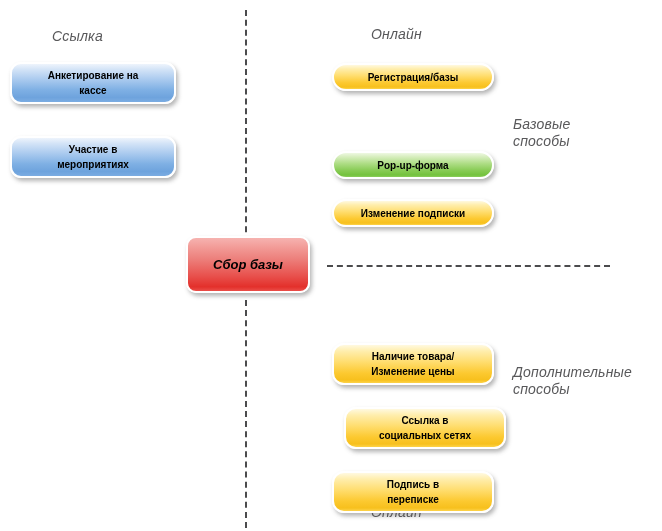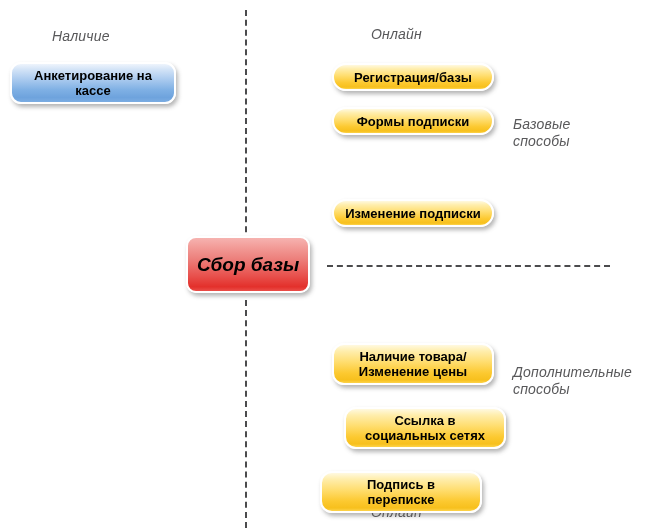--- a/index.html
+++ b/index.html
@@ -50,21 +50,21 @@
   
   .node {
     position: absolute;
     box-sizing: border-box;
     display: flex;
     align-items: center;
     justify-content: center;
     text-align: center;
     font-family: "Liberation Sans", sans-serif;
     font-weight: bold;
-    font-size: 13px;
+    font-size: 10px;
     line-height: 15px;
     color: #000000;
     border: 2px solid #ffffff;
     box-shadow: 2px 3px 4px rgba(90,90,90,0.45);
     padding: 0 6px;
     white-space: pre-line;
   }
 
   
   .node.blue {
@@ -112,68 +112,70 @@
         #aedd85 44%,
         #87cb54 73%,
         #73c23d 92%,
         #8ccd5c 100%);
   }
 
   
   .node.red {
     border-radius: 10px;
     font-style: italic;
-    font-size: 19px;
+    font-size: 13px;
     background: linear-gradient(to bottom,
         #f6b3b0 0%,
         #f29b97 18%,
         #ec7c78 42%,
         #e8504c 72%,
         #e3302b 92%,
         #ea4d48 100%);
   }
 </style>
 </head>
 <body>
 
 <div id="canvas">
 
   <div class="v-dash" style="left:245px; top:10px; height:232px;"></div>
 
   <div class="v-dash" style="left:245px; top:300px; height:228px;"></div>
 
   <div class="h-dash" style="left:327px; top:265px; width:283px;"></div>
 
-  <div class="caption" style="left:52px; top:28px;">Наличие</div>
+  <div class="caption" style="left:52px; top:28px;">Ссылка</div>
 
   <div class="caption" style="left:371px; top:26px;">Онлайн</div>
 
   <div class="caption" style="left:513px; top:116px;">Базовые
 способы</div>
 
   <div class="caption" style="left:513px; top:364px;">Дополнительные
 способы</div>
 
   <div class="caption" style="left:371px; top:504px;">Онлайн</div>
 
   <div class="node blue" style="left:10px; top:62px; width:166px; height:42px;">Анкетирование на
 кассе</div>
 
+  <div class="node blue" style="left:10px; top:136px; width:166px; height:42px;">Участие в
+мероприятиях</div>
 
   <div class="node red" style="left:186px; top:236px; width:124px; height:57px;">Сбор базы</div>
 
   <div class="node yellow-pill" style="left:332px; top:63px; width:162px; height:28px;">Регистрация/базы</div>
 
-  <div class="node yellow-pill" style="left:332px; top:107px; width:162px; height:28px;">Формы подписки</div>
 
+  <div class="node green-pill" style="left:332px; top:151px; width:162px; height:28px;">Pop-up-форма</div>
 
   <div class="node yellow-pill" style="left:332px; top:199px; width:162px; height:28px;">Изменение подписки</div>
 
   <div class="node yellow-rect" style="left:332px; top:310px; width:162px; height:42px;">Наличие товара/
 Изменение цены</div>
 
   <div class="node yellow-rect" style="left:344px; top:374px; width:162px; height:42px;">Ссылка в
 социальных сетях</div>
 
-  <div class="node yellow-rect" style="left:320px; top:438px; width:162px; height:42px;">Подпись в
+  <div class="node yellow-rect" style="left:332px; top:438px; width:162px; height:42px;">Подпись в
 переписке</div>
 
 </div>
 
 </body></html>

